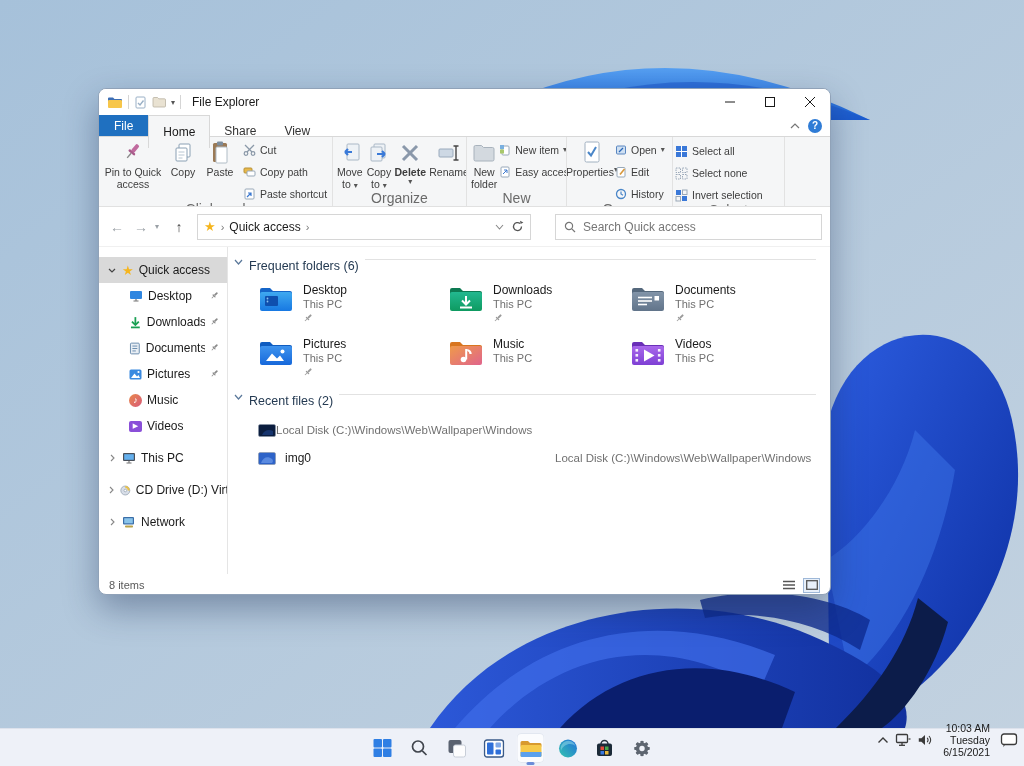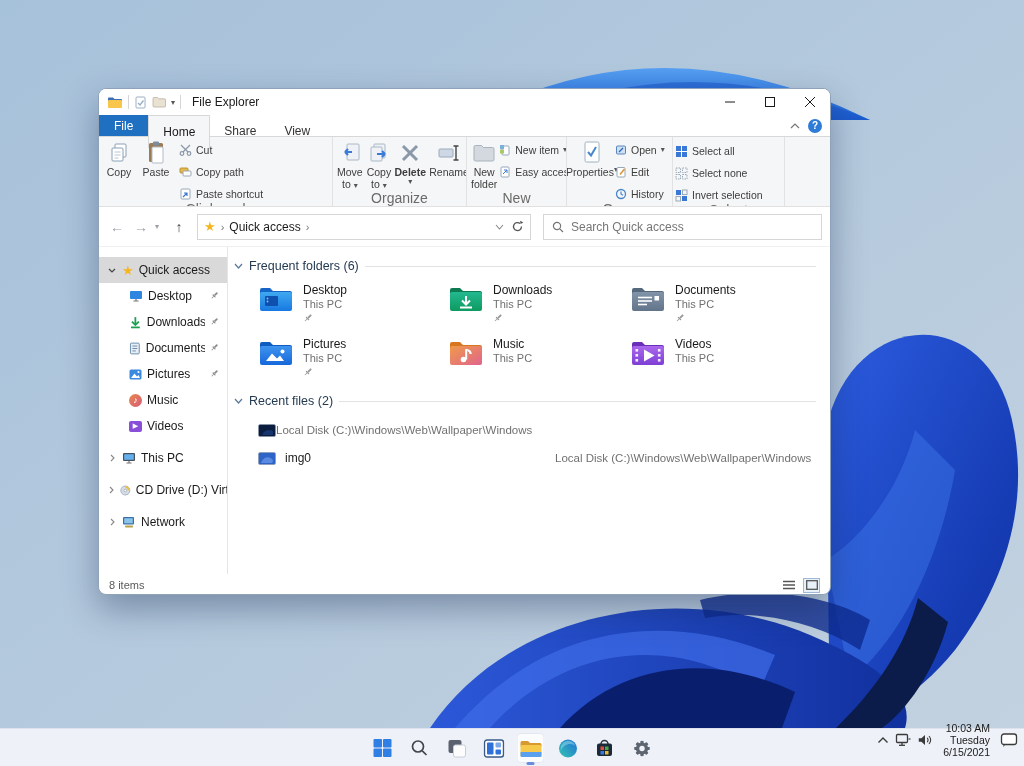--- a/index.html
+++ b/index.html
@@ -39,35 +39,35 @@
 
   
   .navrow { height:40px; display:flex; align-items:center; padding:0 8px; gap:4px; background:#fff; border-bottom:1px solid #f0f0f0; }
   .navbtn { width:20px; text-align:center; font-size:14px; color:#9aa0a6; }
   .navbtn.up { color:#444; }
   .navdrop { font-size:8px; color:#9aa0a6; width:10px; }
   .addressbox { width:334px; height:26px; border:1px solid #d6d6d6; display:flex; align-items:center; padding:0 6px; gap:5px; margin-left:4px; }
   .addr-text { font-size:12px; color:#1a1a1a; }
   .addr-right { margin-left:auto; display:flex; align-items:center; gap:7px; }
   .crumb-sep { color:#777; font-size:11px; }
-  .searchbox { flex:1; height:26px; border:1px solid #d6d6d6; display:flex; align-items:center; gap:7px; padding:0 8px; margin-left:8px; color:#767676; }
+  .searchbox { flex:1; height:26px; border:1px solid #d6d6d6; display:flex; align-items:center; gap:7px; padding:0 8px; margin-left:20px; color:#767676; }
 
   
   .bodyrow { display:flex; height:327px; }
   .sidebar { width:129px; border-right:1px solid #e5e5e5; padding-top:10px; font-size:12px; overflow:hidden; flex-shrink:0; }
   .sitem { height:26px; display:flex; align-items:center; gap:5px; padding-left:8px; color:#1a1a1a; }
   .sitem.selected { background:#d9d9d9; }
   .sitem .chev { width:10px; display:flex; justify-content:center; }
   .sitem.child { padding-left:30px; }
   .sitem.root { margin-top:6px; }
   .slabel { white-space:nowrap; overflow:hidden; }
   .spin { margin-left:auto; margin-right:8px; flex-shrink:0; }
 
   .content { flex:1; padding:12px 0 0 6px; overflow:hidden; }
-  .secheader { display:flex; align-items:center; gap:6px; color:#243a52; font-size:12.5px; padding-right:14px; }
+  .secheader { display:flex; align-items:flex-start; gap:6px; color:#243a52; font-size:12.5px; padding-right:14px; }
   .secrule { flex:1; height:1px; background:#e2e2e2; }
   .tiles { display:grid; grid-template-columns:190px 182px 175px; row-gap:5px; margin:10px 0 4px 24px; }
   .tile { display:flex; gap:9px; height:49px; }
   .tile-icon { margin-top:1px; flex-shrink:0; }
   .tname { font-size:12px; color:#1a1a1a; }
   .tsub { font-size:11px; color:#707070; margin-top:1px; }
   .tpin { margin-top:2px; }
   .recent { margin-left:24px; margin-top:8px; }
   .rrow { height:28px; display:flex; align-items:center; }
   .rthumb { width:18px; flex-shrink:0; }
@@ -174,20 +174,32 @@
             <polyline points="1,5 5,1 9,5" fill="none" stroke="#777" stroke-width="1.2"></polyline>
           </svg>
         <div class="help-circle">?</div>
       </div>
     </div>
 
     <div class="ribbon">
 
       <div class="rgroup" style="width:234px">
         <div class="rbody">
+          <div class="bigbtn" style="width:64px">
+            <div class="bicon">
+                <svg width="20" height="22" viewBox="0 0 20 22">
+                  <g transform="rotate(40 10 9)">
+                    <rect x="8" y="1" width="4" height="9" rx="1.5" fill="#c06a9e"></rect>
+                    <rect x="6" y="9.5" width="8" height="2.5" rx="1.2" fill="#a85a8a"></rect>
+                    <line x1="10" y1="12" x2="10" y2="18" stroke="#8a8a8a" stroke-width="1.4"></line>
+                  </g>
+                </svg>
+              </div>
+            <div class="blbl">Pin to Quick access</div>
+          </div>
           <div class="bigbtn" style="width:36px">
             <div class="bicon">
                 <svg width="20" height="22" viewBox="0 0 20 22">
                   <rect x="6" y="2" width="11" height="13" rx="1" fill="#fff" stroke="#8aa0b4"></rect>
                   <rect x="3" y="6" width="11" height="13" rx="1" fill="#fff" stroke="#8aa0b4"></rect>
                   <line x1="5.5" y1="10" x2="11.5" y2="10" stroke="#b8c6d2"></line>
                   <line x1="5.5" y1="13" x2="11.5" y2="13" stroke="#b8c6d2"></line>
                   <line x1="5.5" y1="16" x2="9.5" y2="16" stroke="#b8c6d2"></line>
                 </svg>
               </div>

